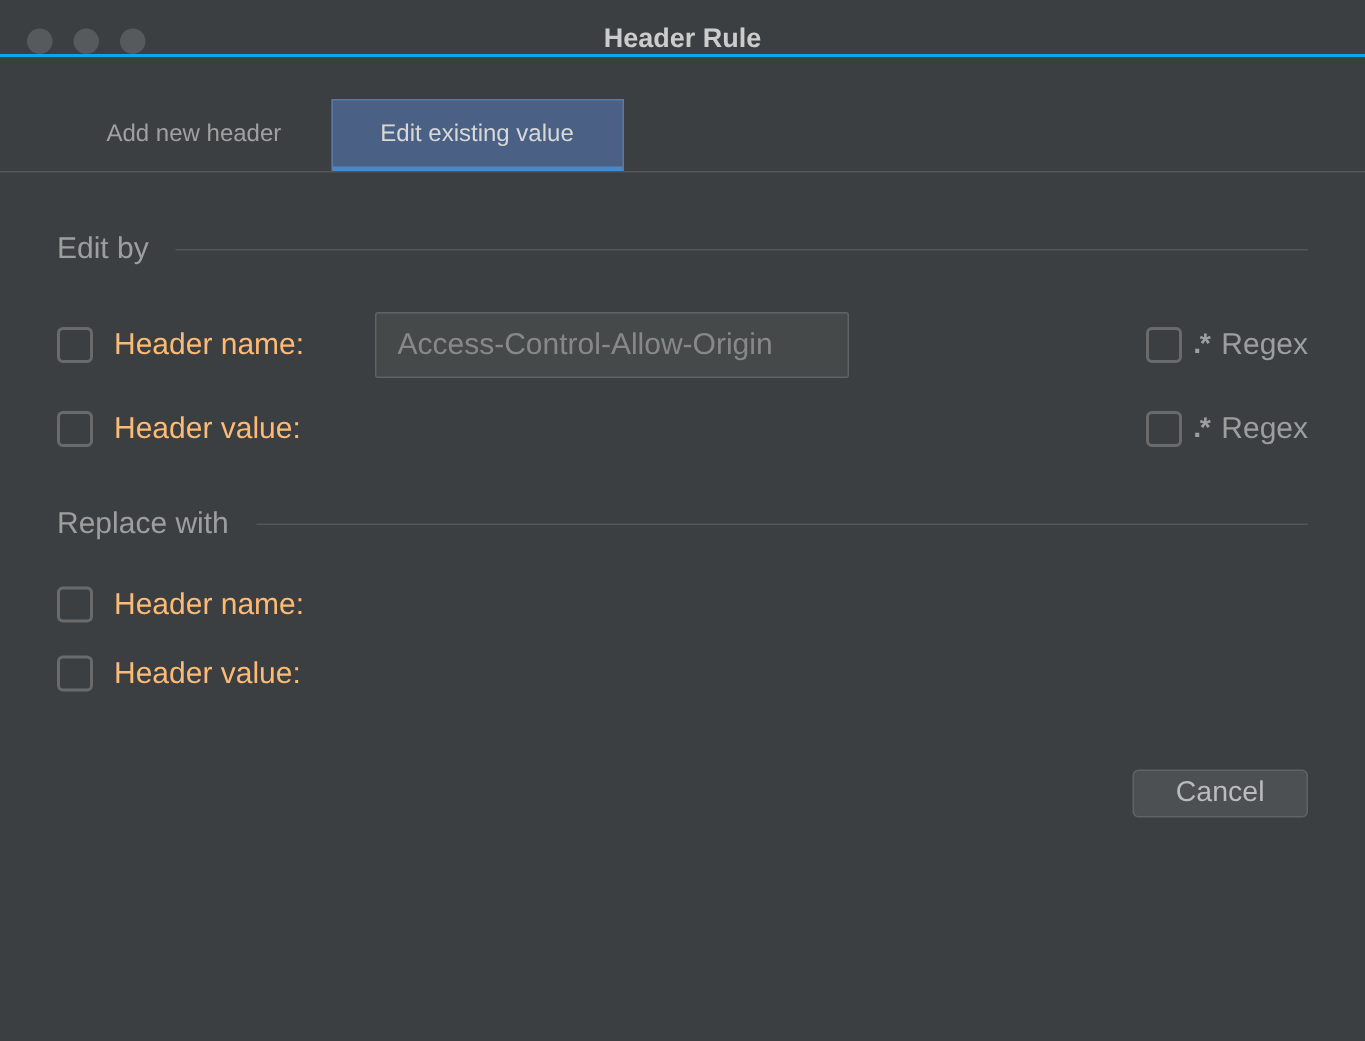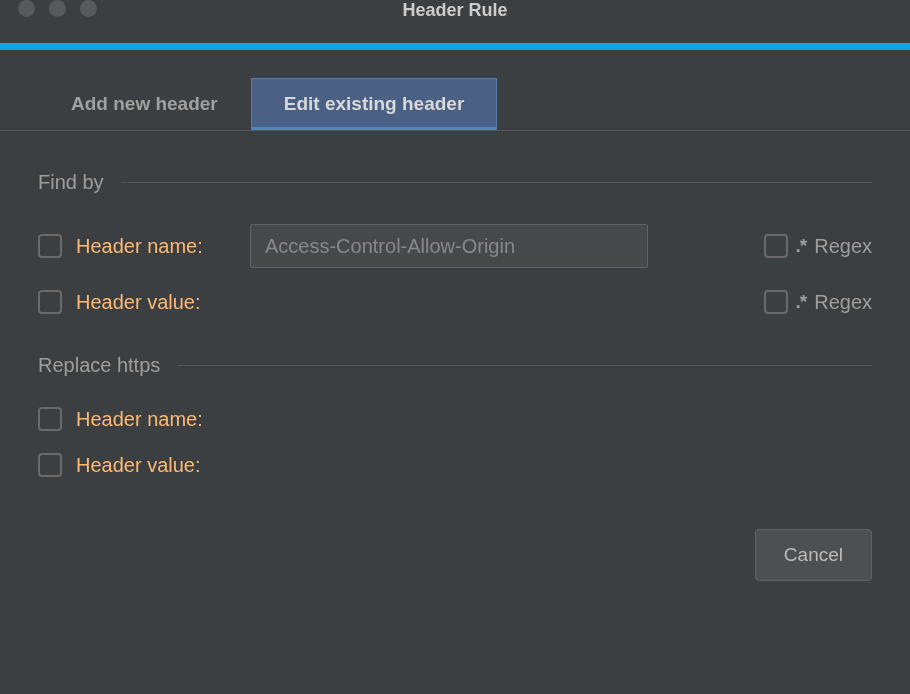--- a/index.html
+++ b/index.html
@@ -9,25 +9,25 @@
       font-family: -apple-system, BlinkMacSystemFont, "Segoe UI", sans-serif;
     }
     body {
       background: #3c3f41;
       color: #bbbbbb;
       width: 910px;
       height: 694px;
       overflow: hidden;
     }
     .titlebar {
-      height: 50px;
-      display: flex;
-      align-items: flex-start;
+      height: 38px;
+      display: flex;
+      align-items: flex-end;
       position: relative;
-      border-bottom: 7px solid #0ea5e9;
+      border-bottom: 2px solid #0ea5e9;
     }
     .traffic-lights {
       display: flex;
       gap: 14px;
       padding-left: 18px;
     }
     .traffic-light {
       width: 17px;
       height: 17px;
       border-radius: 50%;
@@ -41,26 +41,25 @@
       font-weight: 600;
       color: #cccccc;
     }
     .tabs {
       display: flex;
       padding: 28px 38px 0 38px;
       border-bottom: 1px solid #555555;
     }
     .tab {
       padding: 14px 32px;
-      font-size: 19px;
+      font-size: 16px;
       color: #a0a0a0;
       cursor: pointer;
       border: 1px solid transparent;
       position: relative;
-      font-weight: bold;
     }
     .tab.active {
       background: #4a6185;
       color: #d8d8d8;
       border-color: #5a7aa5;
     }
     .tab.active::after {
       content: "";
       position: absolute;
       left: 0;
@@ -116,21 +115,21 @@
       height: 44px;
       background: #45494a;
       border: 1px solid #5e6364;
       border-radius: 2px;
       padding: 0 14px;
       font-size: 20px;
       color: #888888;
       outline: none;
     }
     .text-input.find-input {
-      width: 398px;
+      width: 316px;
     }
     .text-input.replace-input {
       flex: 1;
     }
     .text-input::placeholder {
       color: #888888;
     }
     .regex-group {
       display: flex;
       align-items: center;
@@ -148,21 +147,21 @@
       color: #9e9e9e;
       text-align: right;
     }
     .button-row {
       display: flex;
       justify-content: flex-end;
       gap: 16px;
       padding: 30px 38px 0 38px;
     }
     .btn {
-      height: 52px;
+      height: 32px;
       padding: 0 28px;
       font-size: 19px;
       color: #bbbbbb;
       background: #4c5052;
       border: 1px solid #5e6364;
       border-radius: 4px;
       cursor: pointer;
     }
     .btn.ok {
       padding: 0 42px;
@@ -177,28 +176,28 @@
   <div class="traffic-lights">
     <div class="traffic-light"></div>
     <div class="traffic-light"></div>
     <div class="traffic-light"></div>
   </div>
   <div class="window-title">Header Rule</div>
 </div>
 
 <div class="tabs">
   <div class="tab">Add new header</div>
-  <div class="tab active">Edit existing header</div>
+  <div class="tab active">Edit existing value</div>
 </div>
 
 <div class="content">
 
   <div class="section">
     <div class="section-header">
-      <div class="section-title">Find by</div>
+      <div class="section-title">Edit by</div>
       <div class="section-line"></div>
     </div>
 
     <div class="form-row">
       <div class="checkbox"></div>
       <div class="field-label">Header name:</div>
       <input class="text-input find-input" type="text" placeholder="Access-Control-Allow-Origin" style="">
       <div class="regex-group">
         <div class="checkbox"></div>
         <span class="regex-icon">.*</span>
@@ -212,21 +211,21 @@
       <div class="regex-group">
         <div class="checkbox"></div>
         <span class="regex-icon">.*</span>
         <span class="regex-label">Regex</span>
       </div>
     </div>
   </div>
 
   <div class="section">
     <div class="section-header">
-      <div class="section-title">Replace https</div>
+      <div class="section-title">Replace with</div>
       <div class="section-line"></div>
     </div>
 
     <div class="form-row">
       <div class="checkbox"></div>
       <div class="field-label">Header name:</div>
     </div>
 
     <div class="form-row">
       <div class="checkbox"></div>

